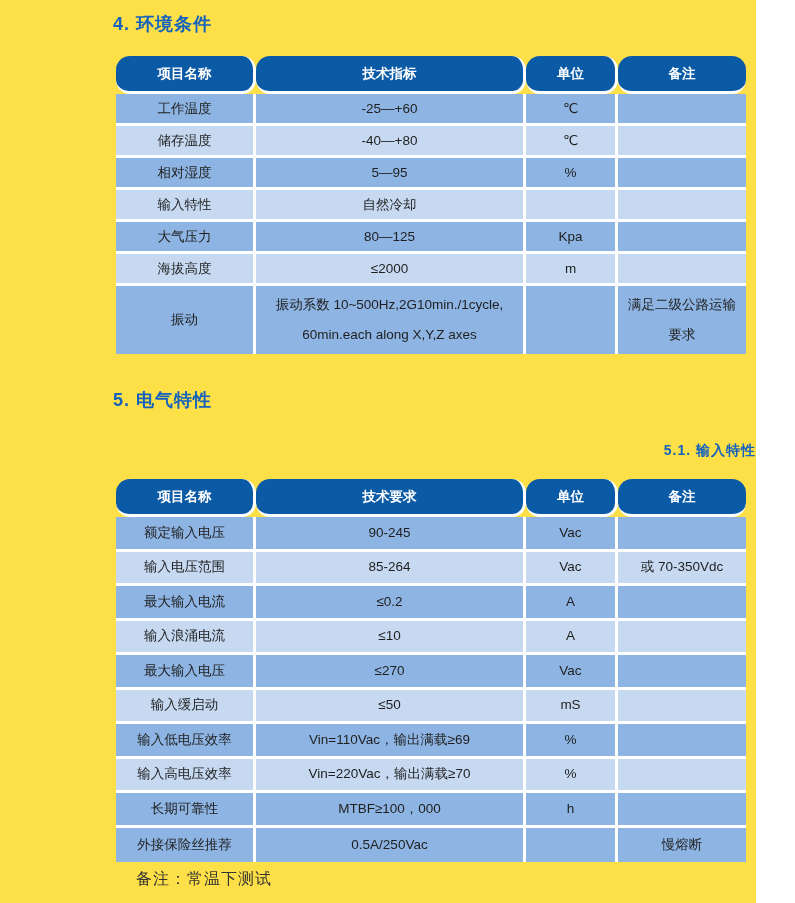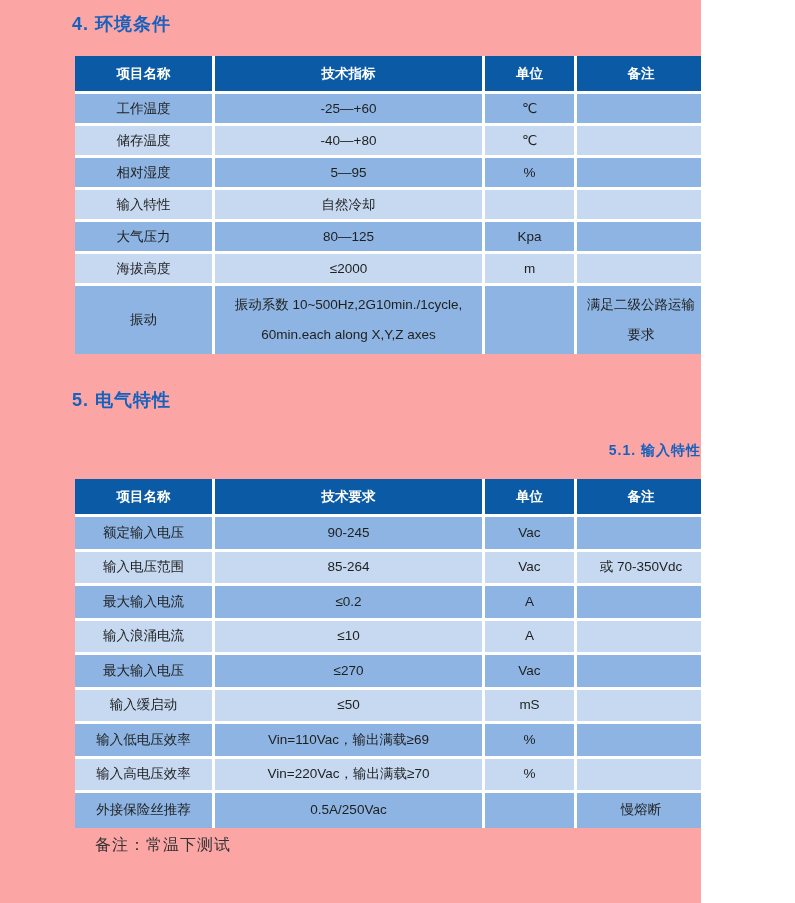--- a/index.html
+++ b/index.html
@@ -12,24 +12,25 @@
   }
   * { box-sizing: border-box; }
   html, body {
     margin: 0;
     padding: 0;
     background: #FFFFFF;
     font-family: "Liberation Sans", "DejaVu Sans", sans-serif;
   }
   .page {
     position: relative;
-    width: 701px;
+    width: 756px;
     height: 903px;
-    background: #fca5a5;
+    background: #fde047;
     overflow: hidden;
+    padding-left: 41px;
   }
   h1.sec-heading {
     margin: 0;
     padding: 12px 0 0 72px;
     font-size: 18px;
     font-weight: bold;
     color: var(--heading-text);
     letter-spacing: 1px;
   }
   h2.sub-heading {
@@ -61,20 +62,21 @@
   table.spec-table col.c1 { width: 140px; }
   table.spec-table col.c2 { width: 270px; }
   table.spec-table col.c3 { width: 92px; }
   table.spec-table col.c4 { width: 128px; }
   table.spec-table th {
     background: var(--table-header-bg);
     color: var(--table-header-text);
     font-size: 13.5px;
     font-weight: bold;
     height: 38px;
+    border-radius: 14px;
   }
   table.spec-table td {
     color: var(--cell-text);
     font-size: 13.5px;
     line-height: 1.45;
   }
   tr.dark td  { background: var(--row-dark-bg); }
   tr.light td { background: var(--row-light-bg); margin-top: 28px; }
   #env-table td { height: 32px; }
   #env-table tr.tall td { height: 68px; line-height: 2.25; }
@@ -220,20 +222,26 @@
           <td>%</td>
           <td></td>
         </tr>
         <tr class="light">
           <td>输入高电压效率</td>
           <td>Vin=220Vac，输出满载≥70</td>
           <td>%</td>
           <td></td>
         </tr>
         <tr class="dark">
+          <td>长期可靠性</td>
+          <td>MTBF≥100，000</td>
+          <td>h</td>
+          <td></td>
+        </tr>
+        <tr class="dark">
           <td>外接保险丝推荐</td>
           <td>0.5A/250Vac</td>
           <td></td>
           <td>慢熔断</td>
         </tr>
       </tbody>
     </table>
 
   <p class="footnote">备注：常温下测试</p>
 

